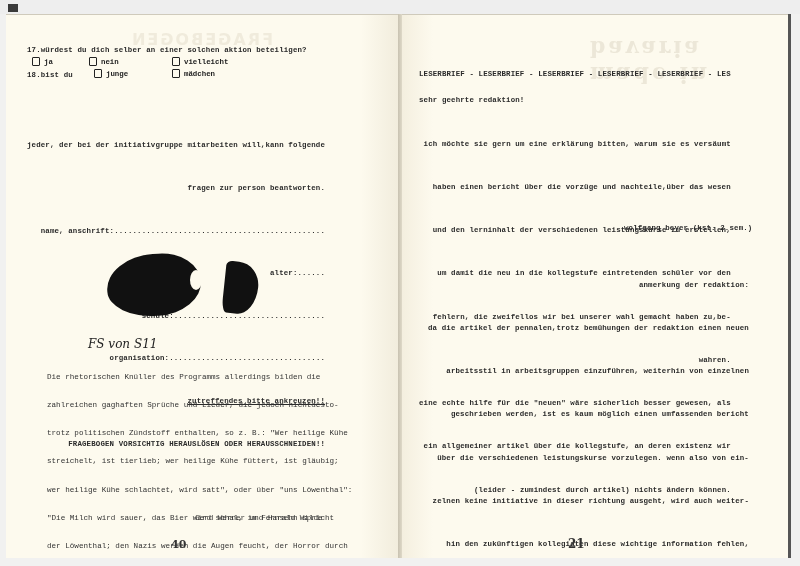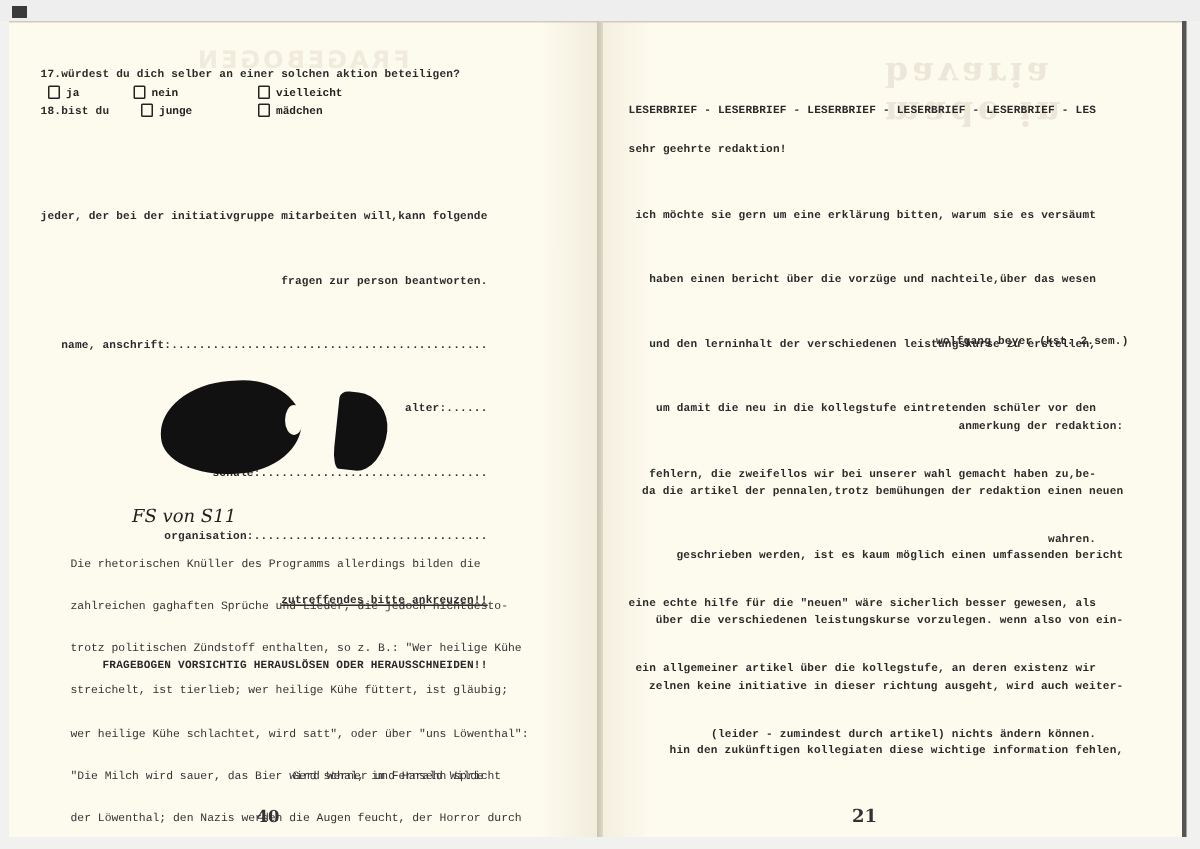--- a/index.html
+++ b/index.html
@@ -133,20 +133,21 @@
   <div>eine echte hilfe für die "neuen" wäre sicherlich besser gewesen, als</div>
   <div>ein allgemeiner artikel über die kollegstufe, an deren existenz wir</div>
   <div>(leider - zumindest durch artikel) nichts ändern können.</div>
 </div>
 
 <div class="abs bold sig-right">wolfgang beyer (kst. 2.sem.)</div>
 
 <div class="abs bold anm">
   <div>anmerkung der redaktion:</div>
   <div>da die artikel der pennalen,trotz bemühungen der redaktion einen neuen</div>
+  <div>arbeitsstil in arbeitsgruppen einzuführen, weiterhin von einzelnen</div>
   <div>geschrieben werden, ist es kaum möglich einen umfassenden bericht</div>
   <div>über die verschiedenen leistungskurse vorzulegen. wenn also von ein-</div>
   <div>zelnen keine initiative in dieser richtung ausgeht, wird auch weiter-</div>
   <div>hin den zukünftigen kollegiaten diese wichtige information fehlen,</div>
   
   
   
   
   
   

